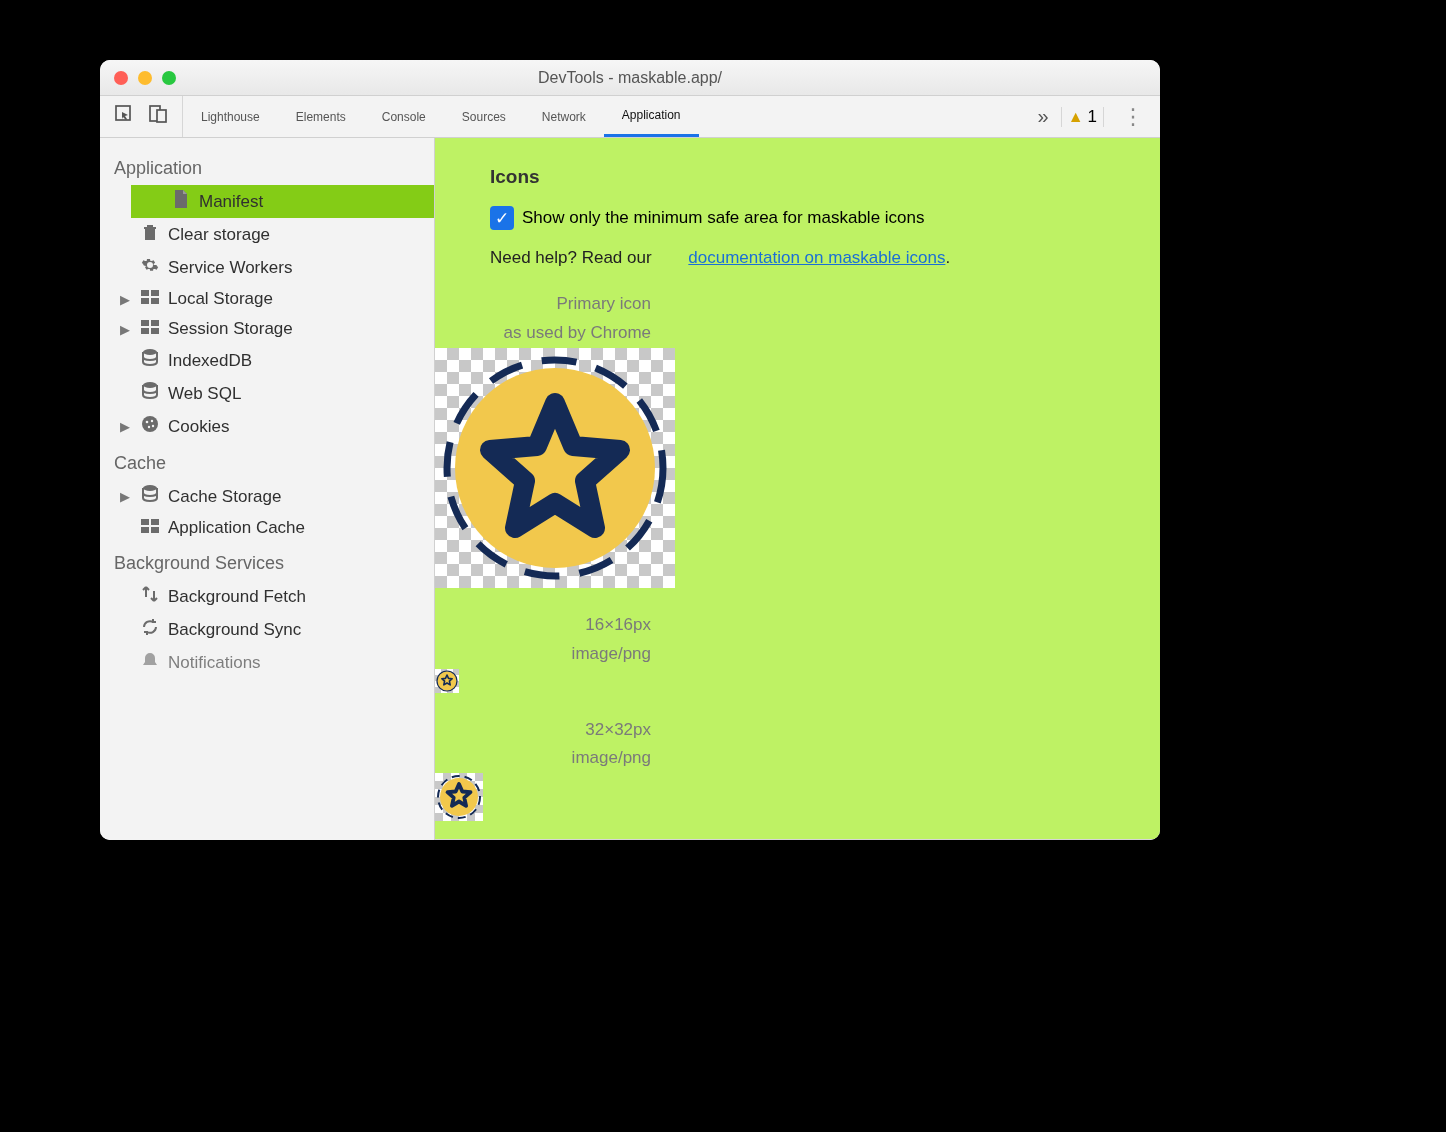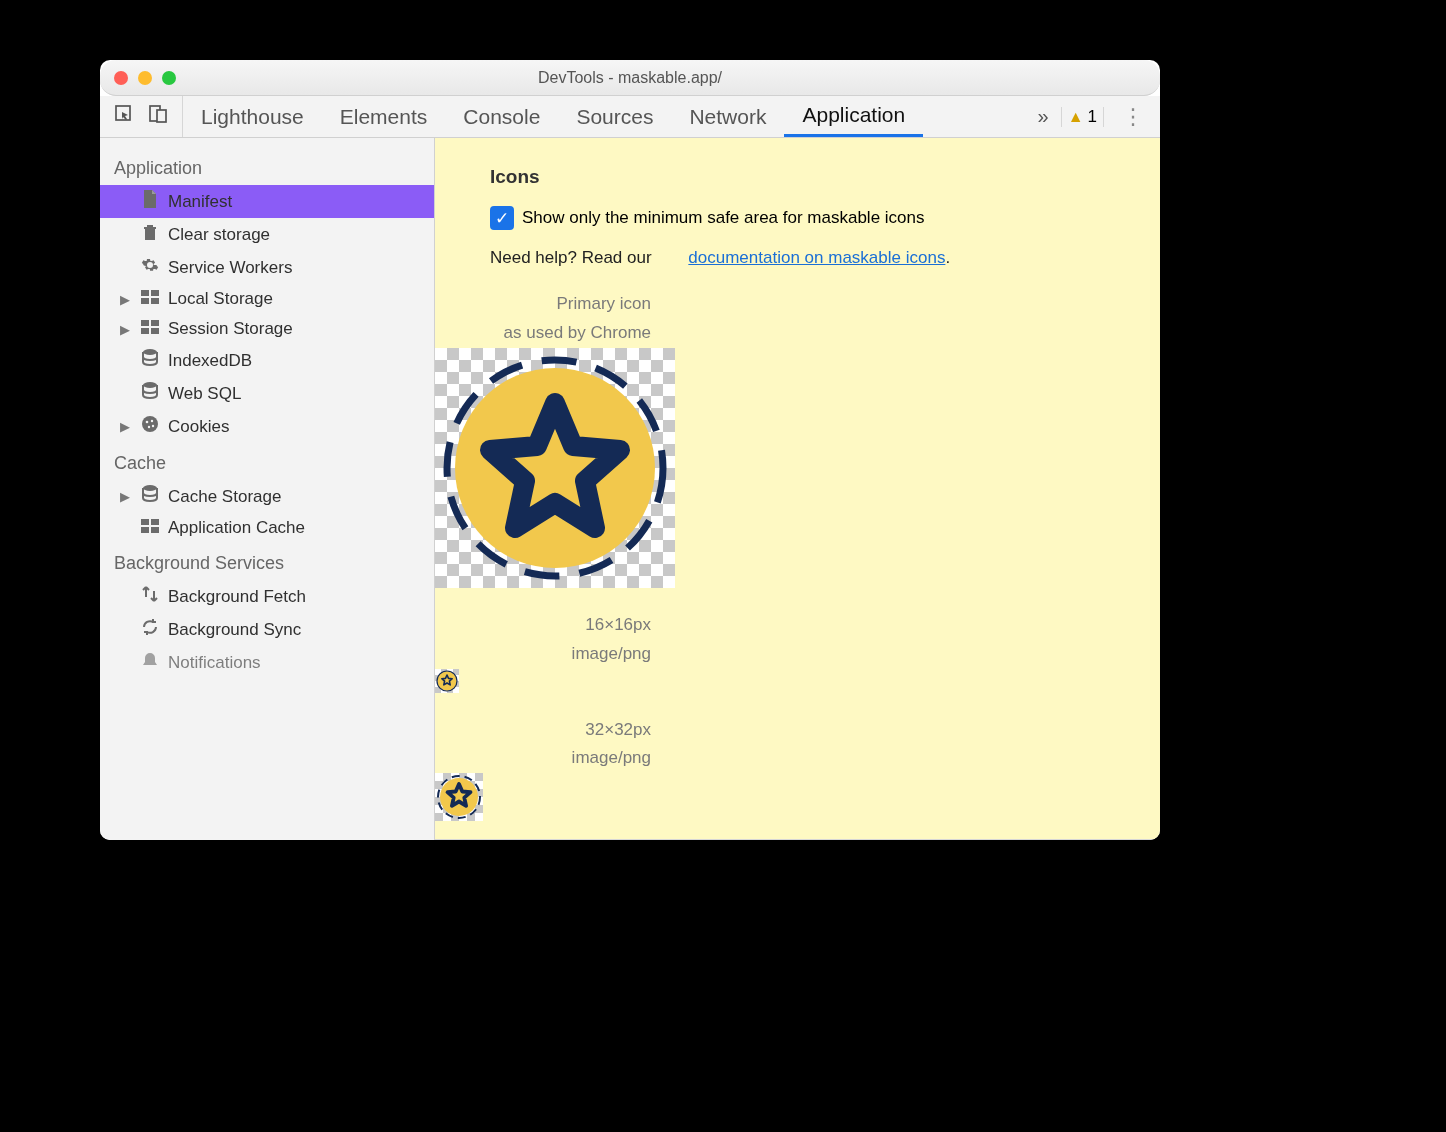--- a/index.html
+++ b/index.html
@@ -21,21 +21,20 @@
     overflow:hidden;
   }
   
   .titlebar {
     height:36px;
     background:linear-gradient(#f6f6f6,#e8e8e8);
     border-bottom:1px solid #d0d0d0;
     display:flex;
     align-items:center;
     position:relative;
-    border-radius:16px;
   }
   .traffic { display:flex; gap:10px; margin-left:14px;}
   .traffic span{width:14px;height:14px;border-radius:50%;display:block;}
   .tl-close{background:#ff5f57;}
   .tl-min{background:#febc2e;}
   .tl-max{background:#28c840;}
   .titlebar-title{
     position:absolute; left:0; right:0;
     text-align:center;
     font-size:16px;
@@ -52,21 +51,21 @@
     position:relative;
   }
   .toolbar-left{display:flex;align-items:center;gap:14px;padding:0 14px;border-right:1px solid #d6d6d6;height:100%;}
   .tb-icon{color:#555;}
   .tabs{display:flex;height:100%;align-items:stretch;flex:1;overflow:hidden;}
   .tab{
     padding:0 18px;
     display:flex;align-items:center;
     color:#555;
     cursor:pointer;
-    font-size:21px;
+    font-size:12px;
     white-space:nowrap;
   }
   .tab.active{color:#111;border-bottom:3px solid #1a73e8;}
   .toolbar-right{display:flex;align-items:center;gap:12px;padding:0 10px;}
   .expand{font-size:20px;color:#555;}
   .warn-badge{display:flex;align-items:center;gap:4px;padding:0 6px;border-left:1px solid #d6d6d6;border-right:1px solid #d6d6d6;height:60%;}
   .warn-tri{color:#d6a100;font-size:16px;}
   .kebab{color:#888;font-size:22px;padding:0 6px;}
 
   
@@ -86,25 +85,25 @@
   .s-item{
     display:flex;align-items:center;
     gap:8px;
     padding:5px 10px 5px 20px;
     color:#303030;
     font-size:17px;
     cursor:pointer;
   }
   .s-item .caret{width:12px;color:#777;font-size:13px;}
   .s-item .ic{width:20px;color:#6b6b6b;text-align:center;}
-  .s-item.selected{background:#8b5cf6;}
+  .s-item.selected{background:#84cc16;margin-left:31px;}
   .s-item.nocaret .caret{visibility:hidden;}
 
   
-  .main{flex:1;background:#fef9c3;overflow-y:auto;position:relative;}
+  .main{flex:1;background:#bef264;overflow-y:auto;position:relative;}
   .main-inner{padding:28px 0 0 0;}
   .section-title{font-weight:700;color:#333;font-size:19px;padding:0 0 18px 55px;}
   .checkbox-row{display:flex;align-items:center;gap:8px;padding:0 0 18px 55px;}
   .chk{
     width:24px;height:24px;border:3px solid #1a73e8;border-radius:4px;background:#1a73e8;
     display:flex;align-items:center;justify-content:center;color:#fff;font-size:17px;
     cursor:pointer;
   }
   .link{color:#1a6fd6;text-decoration:underline;cursor:pointer;margin-left:32px;}
   .help-row{padding:0 0 22px 55px;color:#222;}

